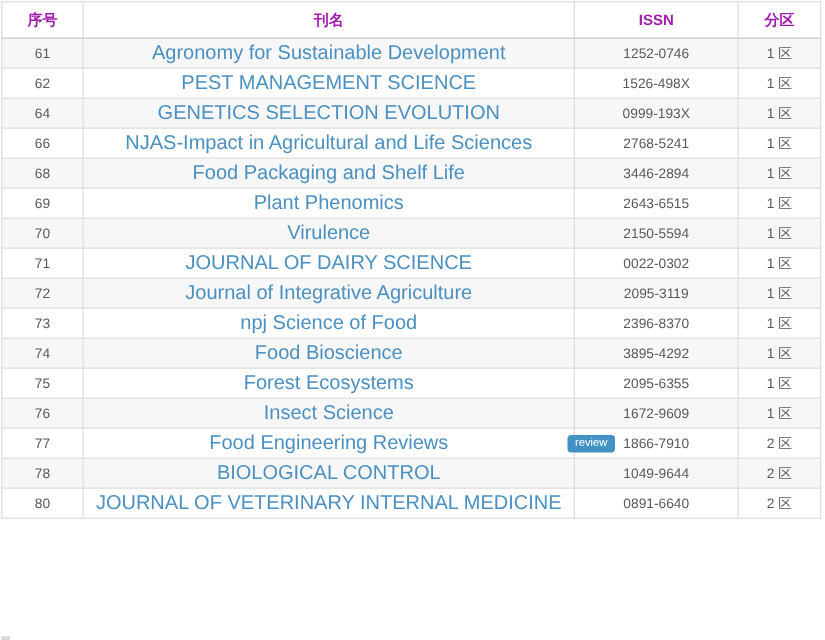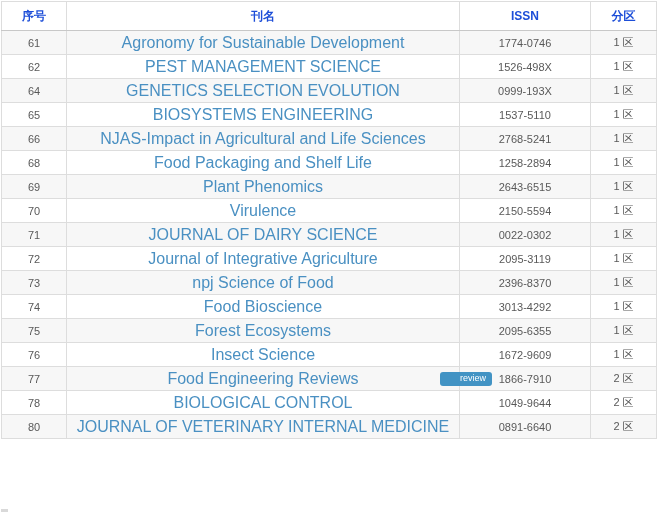--- a/index.html
+++ b/index.html
@@ -24,21 +24,21 @@
   }
   col.col-index { width: 65px; }
   col.col-name  { width: 393px; }
   col.col-issn  { width: 131px; }
   col.col-zone  { width: 66px; }
 
   .journal-table th {
     height: 28px;
     font-size: 12px;
     font-weight: bold;
-    color: #1d4ed8;
+    color: #a21caf;
     background: #ffffff;
     border: 1px solid #dddddd;
     border-bottom: 1px solid #c8c8c8;
     padding: 0;
   }
   .journal-table td {
     height: 23px;
     font-size: 11px;
     color: #595959;
     border: 1px solid #dddddd;
@@ -60,21 +60,21 @@
   .review-badge {
     display: none;
     position: absolute;
     right: -33px;
     top: 50%;
     transform: translateY(-50%);
     background: #4293c4;
     color: #ffffff;
     font-size: 9px;
     line-height: 11px;
-    padding: 1px 6px 2px 20px;
+    padding: 1px 6px 2px 6px;
     border-radius: 3px;
     z-index: 2;
   }
   .review-badge.show { display: inline-block; }
 
   .page-edge-artifact {
     position: absolute;
     left: 0;
     top: 508px;
     width: 7px;
@@ -102,21 +102,21 @@
         <th>分区</th>
       </tr>
     </thead>
     <tbody>
   <tr>
     <td>61</td>
     <td class="name-cell">
       <a class="journal-link">Agronomy for Sustainable Development</a>
       
     </td>
-    <td>1774-0746</td>
+    <td>1252-0746</td>
     <td>1 区</td>
   </tr>
 
   <tr>
     <td>62</td>
     <td class="name-cell">
       <a class="journal-link">PEST MANAGEMENT SCIENCE</a>
       
     </td>
     <td>1526-498X</td>
@@ -127,48 +127,39 @@
   <tr>
     <td>64</td>
     <td class="name-cell">
       <a class="journal-link">GENETICS SELECTION EVOLUTION</a>
       
     </td>
     <td>0999-193X</td>
     <td>1 区</td>
   </tr>
 
-  <tr>
-    <td>65</td>
-    <td class="name-cell">
-      <a class="journal-link">BIOSYSTEMS ENGINEERING</a>
-      
-    </td>
-    <td>1537-5110</td>
-    <td>1 区</td>
-  </tr>
 
   <tr>
     <td>66</td>
     <td class="name-cell">
       <a class="journal-link">NJAS-Impact in Agricultural and Life Sciences</a>
       
     </td>
     <td>2768-5241</td>
     <td>1 区</td>
   </tr>
 
 
   <tr>
     <td>68</td>
     <td class="name-cell">
       <a class="journal-link">Food Packaging and Shelf Life</a>
       
     </td>
-    <td>1258-2894</td>
+    <td>3446-2894</td>
     <td>1 区</td>
   </tr>
 
   <tr>
     <td>69</td>
     <td class="name-cell">
       <a class="journal-link">Plant Phenomics</a>
       
     </td>
     <td>2643-6515</td>
@@ -214,21 +205,21 @@
     <td>2396-8370</td>
     <td>1 区</td>
   </tr>
 
   <tr>
     <td>74</td>
     <td class="name-cell">
       <a class="journal-link">Food Bioscience</a>
       
     </td>
-    <td>3013-4292</td>
+    <td>3895-4292</td>
     <td>1 区</td>
   </tr>
 
   <tr>
     <td>75</td>
     <td class="name-cell">
       <a class="journal-link">Forest Ecosystems</a>
       
     </td>
     <td>2095-6355</td>

